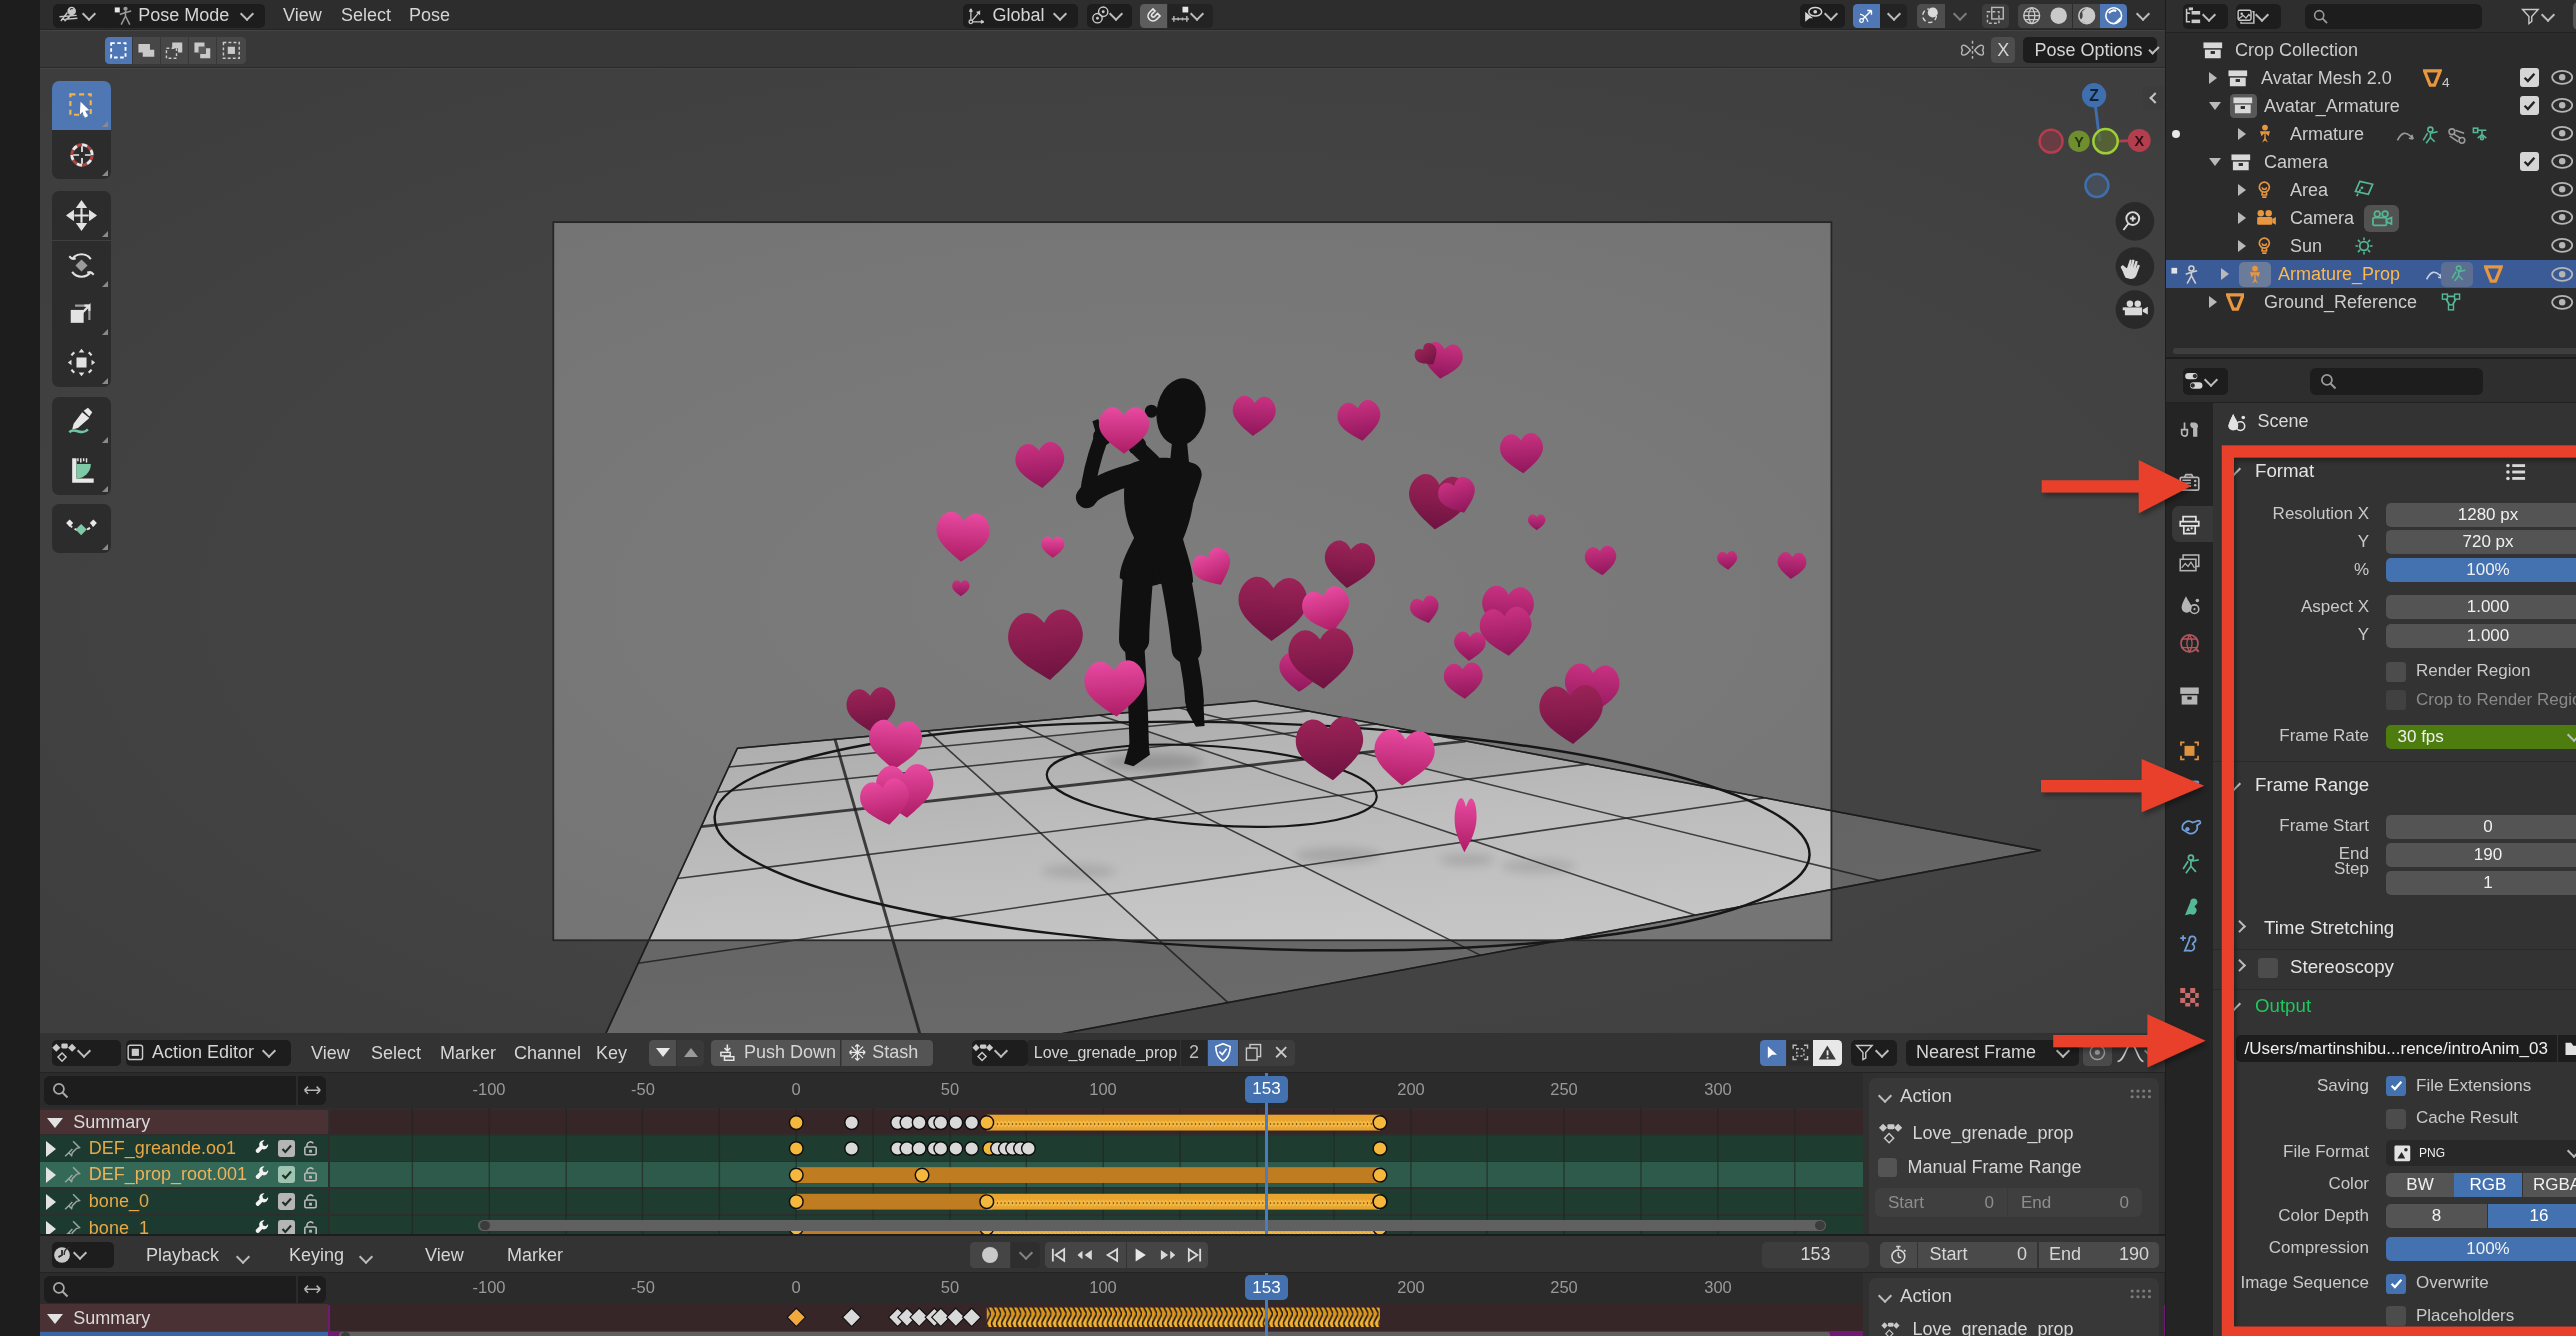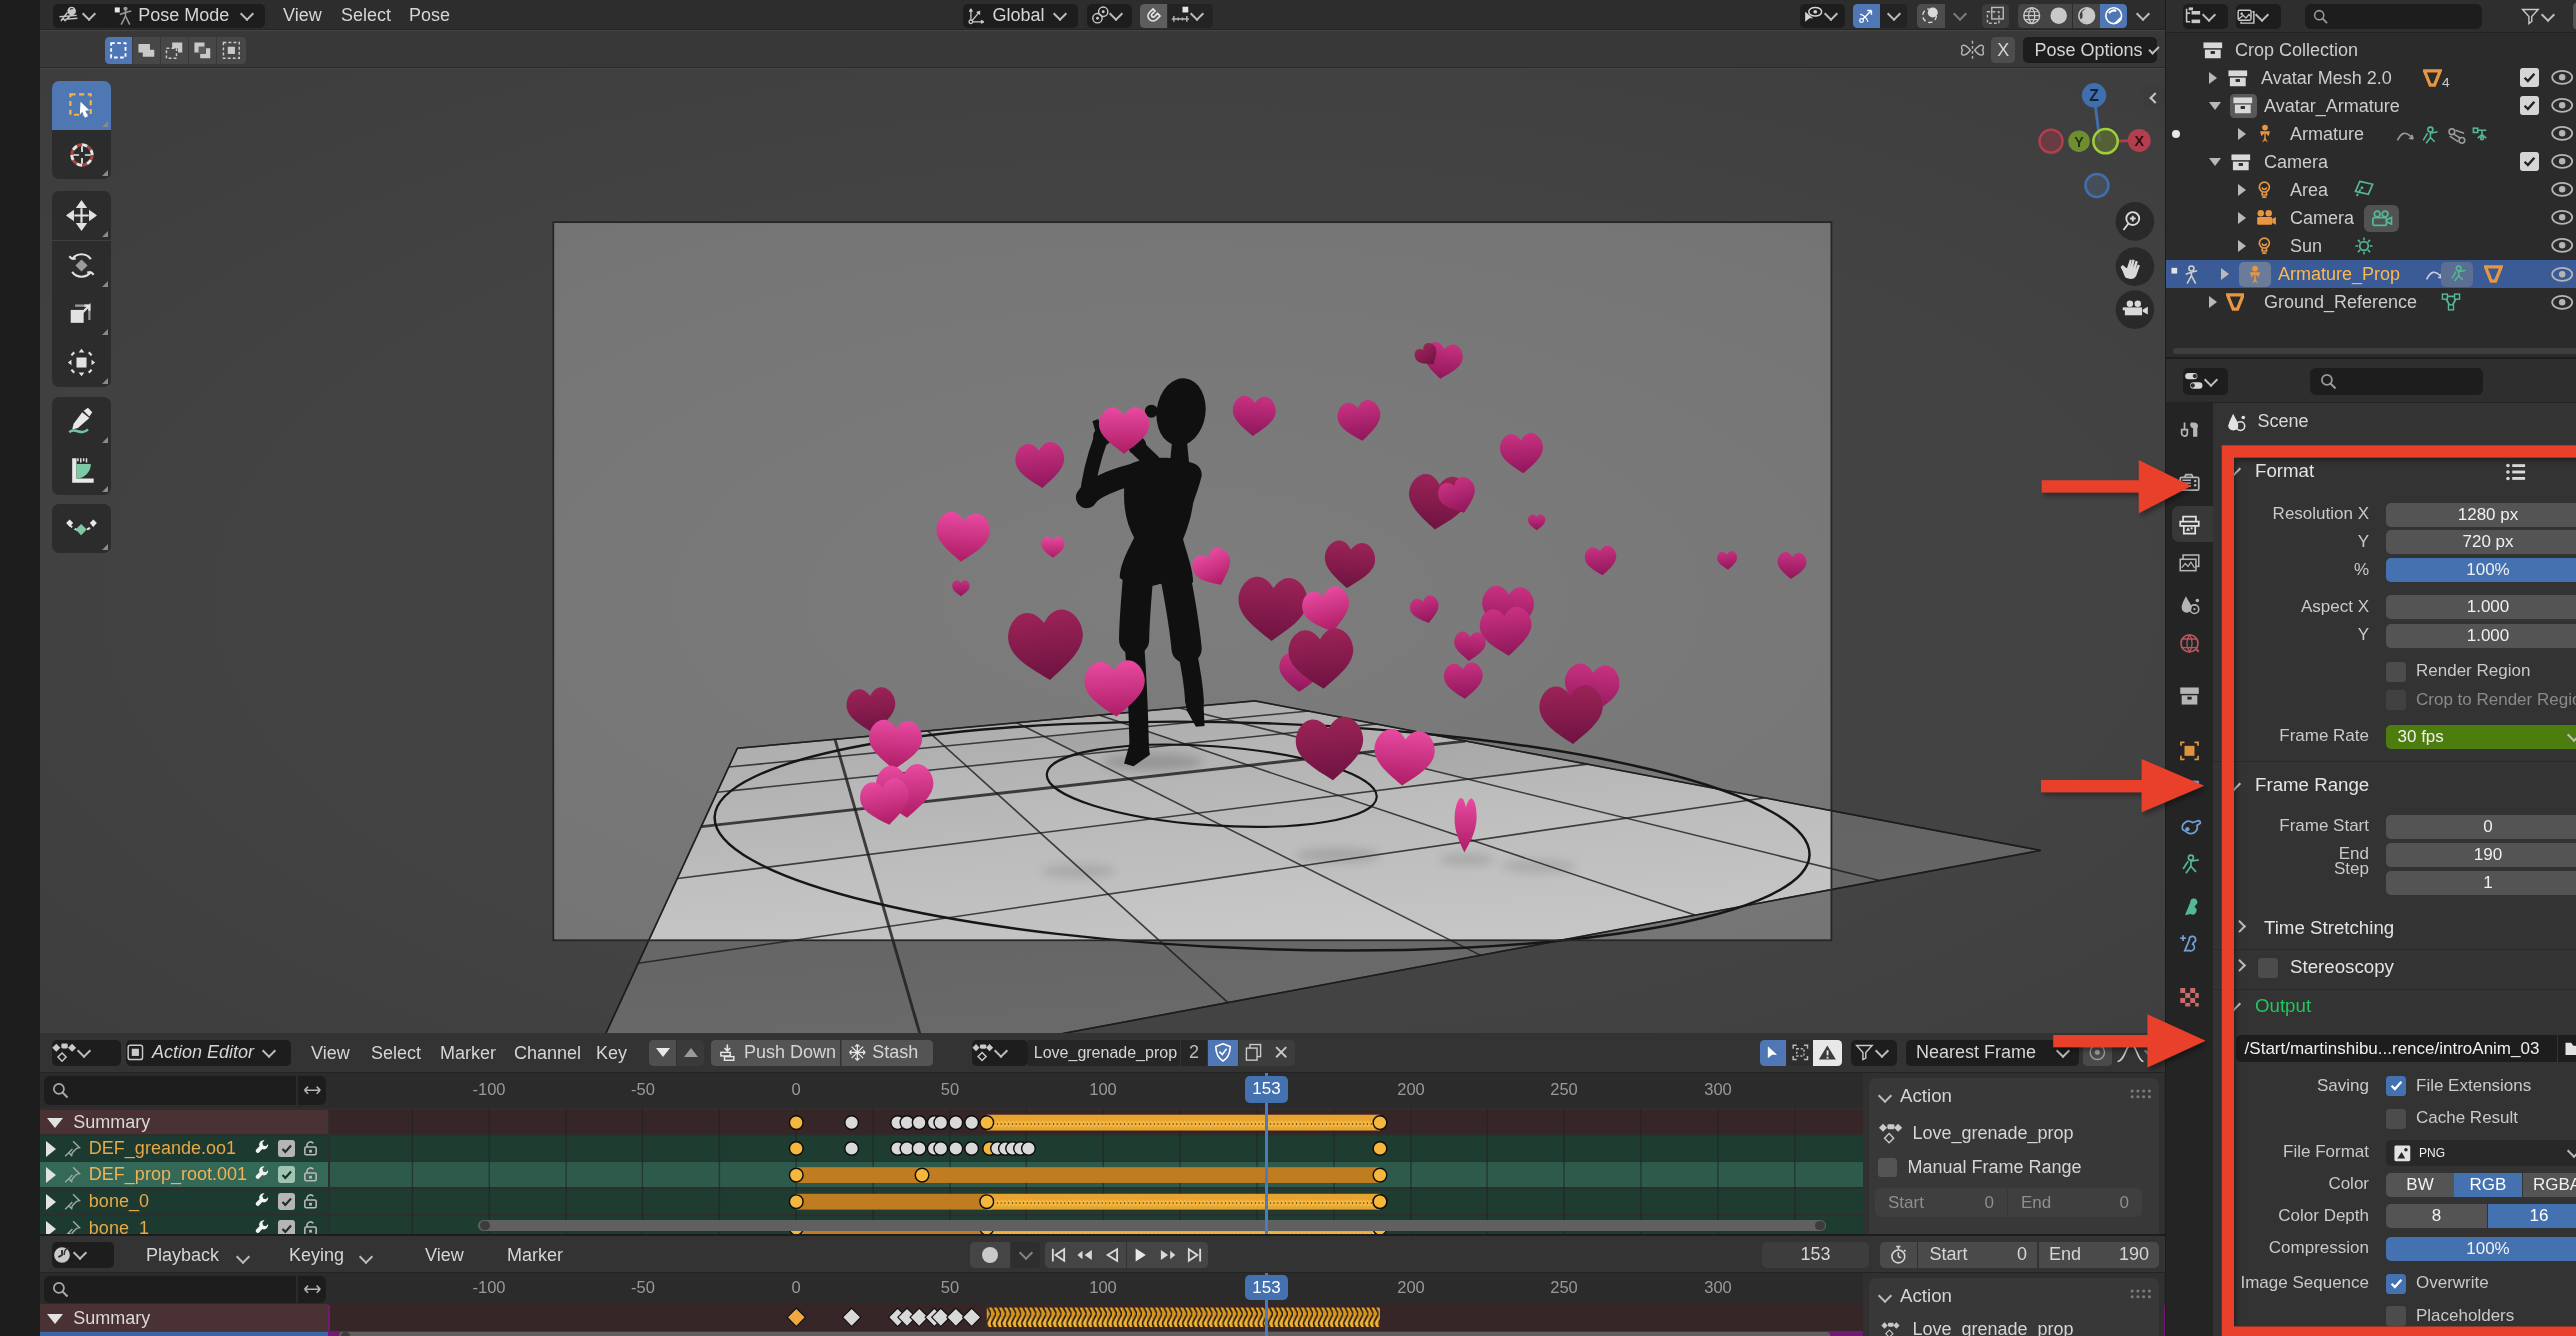--- a/index.html
+++ b/index.html
@@ -429,21 +429,21 @@
             <rect x="10" y="17" width="8" height="8" transform="rotate(45 14 21)" fill="none" stroke="#c9c9c9" stroke-width="2"></rect>
           </g>
         </svg>
 <span class="chev" style="margin-left:2.9px;margin-top:-2.9px;"></span>
       </div>
 <div class="abs dbtn" style="left:86px;top:6.5px;width:165px;height:26px;">
 <svg width="18.7" height="18.7" viewBox="0 0 26 26">
           <rect x="3" y="3" width="20" height="20" rx="3" fill="none" stroke="#c9c9c9" stroke-width="2"></rect>
           <rect x="8" y="8" width="10" height="10" fill="#c9c9c9"></rect>
         </svg>
-<span class="txt" style="margin-left:7.2px;font-style:italic;">Action Editor</span>
+<span class="txt" style="margin-left:7.2px;">Action Editor</span>
         <span class="chev" style="margin-left:10px;margin-top:-2.9px;"></span>
       </div>
 <span class="txt abs" style="left:271px;top:10px;">View</span>
 <span class="txt abs" style="left:331px;top:10px;">Select</span>
 <span class="txt abs" style="left:400px;top:10px;">Marker</span>
 <span class="txt abs" style="left:474px;top:10px;">Channel</span>
 <span class="txt abs" style="left:556px;top:10px;">Key</span>
 <div class="abs" style="left:609px;top:6.5px;width:27px;height:26px;background:#4f4f4f;border-radius:4.3px 0 0 4.3px;display:flex;align-items:center;justify-content:center;">
 <div style="width:0;height:0;border-left:7.2px solid transparent;border-right:7.2px solid transparent;border-top:9.3px solid #e8e8e8;"></div>
       </div>
@@ -1471,21 +1471,21 @@
           <circle cx="3" cy="10" r="1.8"></circle>
           <circle cx="10" cy="3" r="1.8"></circle>
           <circle cx="10" cy="10" r="1.8"></circle>
           <circle cx="17" cy="3" r="1.8"></circle>
           <circle cx="17" cy="10" r="1.8"></circle>
           <circle cx="24" cy="3" r="1.8"></circle>
           <circle cx="24" cy="10" r="1.8"></circle>
         </g>
       </svg>
 <div class="abs" style="left:70px;top:676px;width:321px;height:27px;background:#1d1d1d;border-radius:5px 0 0 5px;display:flex;align-items:center;">
-        <span style="color:#f0f0f0;font-size:17px;margin-left:8.6px;">/Start/martinshibu...rence/introAnim_03</span>
+        <span style="color:#f0f0f0;font-size:17px;margin-left:8.6px;">/Users/martinshibu...rence/introAnim_03</span>
       </div>
 <div class="abs" style="left:392px;top:676px;width:32px;height:27px;background:#1d1d1d;border-radius:0 5px 5px 0;display:flex;align-items:center;justify-content:center;">
 <svg width="20" height="17" viewBox="0 0 28 24">
           <path d="M2 4 L10 4 L13 8 L26 8 L26 21 L2 21 Z" fill="#e2e2e2"></path>
         </svg>
       </div>
 <div class="abs" style="left:0px;top:717px;width:203px;text-align:right;color:#c9c9c9;font-size:17px;">Saving</div>
       <div class="abs" style="left:220px;top:717px;width:20px;height:20px;background:#4472b0;border-radius:3.6px;display:flex;align-items:center;justify-content:center;">
         <svg width="13" height="11.5" viewBox="0 0 16 14">
           <path d="M2 7 L6 11 L14 2" stroke="#fff" stroke-width="2.8" fill="none"></path>

